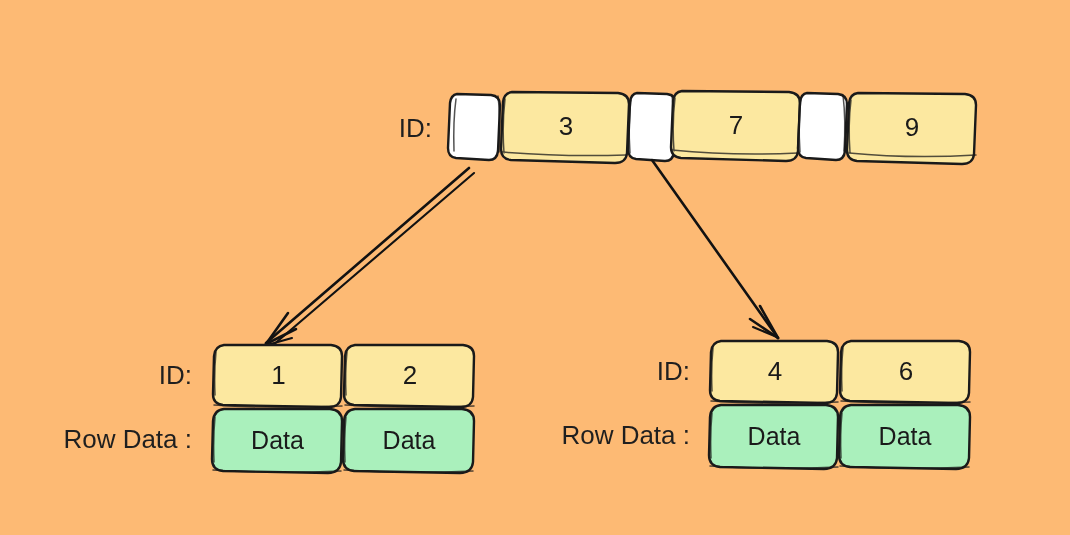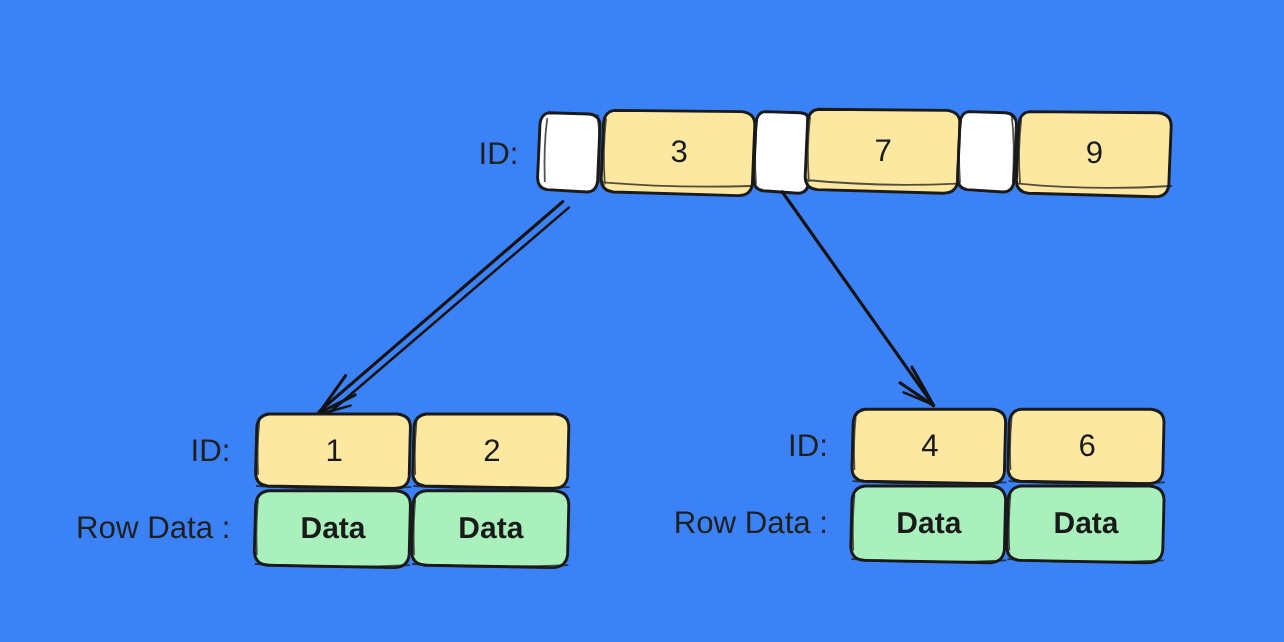--- a/index.html
+++ b/index.html
@@ -10,21 +10,21 @@
   body {
     width: 1070px;
     height: 535px;
     overflow: hidden;
     font-family: "Liberation Sans", sans-serif;
   }
   #canvas {
     position: relative;
     width: 1070px;
     height: 535px;
-    background: #3b82f6;
+    background: #fdba74;
   }
   #sketch {
     position: absolute;
     left: 0;
     top: 0;
     width: 1070px;
     height: 535px;
   }
   .cell-label {
     position: absolute;
@@ -34,21 +34,21 @@
     color: #1a1a1a;
     pointer-events: none;
     white-space: nowrap;
   }
   .id-num {
     font-size: 26px;
     font-weight: 400;
   }
   .data-txt {
     font-size: 25px;
-    font-weight: 700;
+    font-weight: 400;
   }
   .row-label {
     position: absolute;
     display: flex;
     align-items: center;
     color: #1f1f1f;
     font-size: 26px;
     white-space: nowrap;
   }
   .row-label.right-align {

